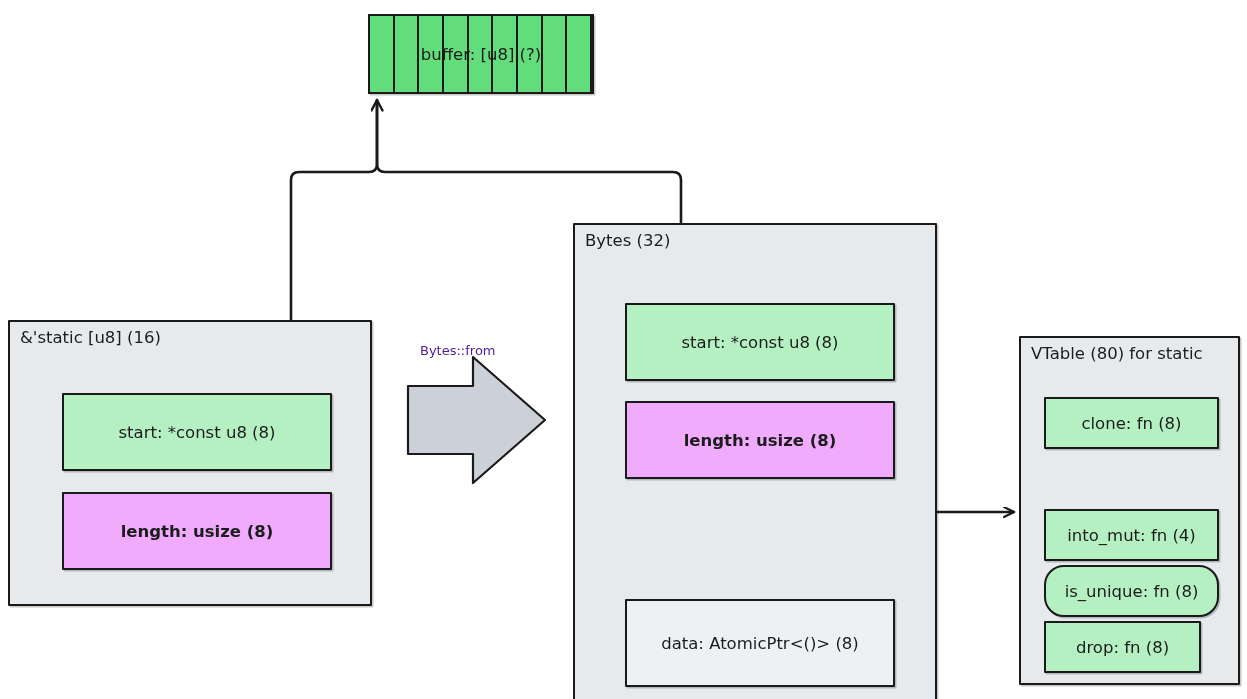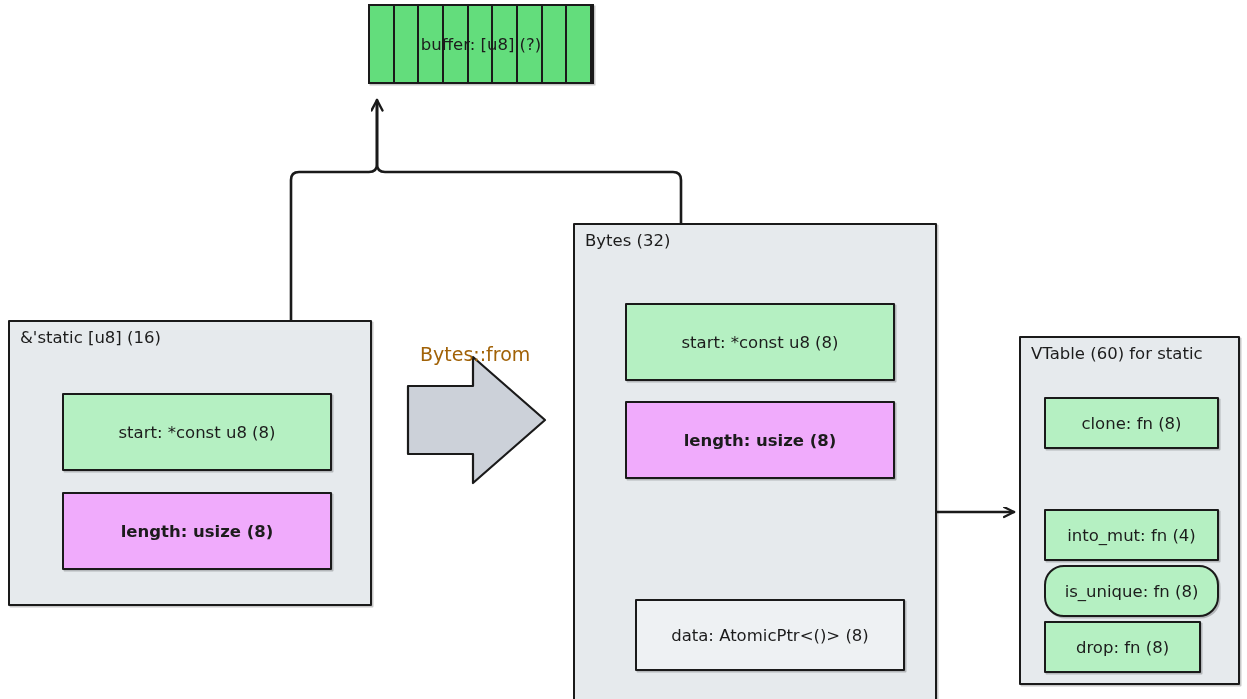--- a/index.html
+++ b/index.html
@@ -86,22 +86,22 @@
     justify-content:center;
     font-size:16.5px;
     color:#1c1c1c;
     white-space:nowrap;
     pointer-events:none;
   }
 
   
   .block-arrow-label{
     position:absolute;
-    font-size:19px;
-    color:#a16207;
+    font-size:13px;
+    color:#4c1d95;
     white-space:nowrap;
   }
 </style>
 </head>
 <body>
 
 <div id="canvas">
 
   <svg class="wires" viewBox="0 0 1247 699" xmlns="http://www.w3.org/2000/svg">
     <defs>
@@ -115,21 +115,21 @@
 
     <path d="M291,366 L291,180 Q291,172 299,172 L369,172 Q377,172 377,164 L377,100" fill="none" stroke="#1a1a1a" stroke-width="2.6" stroke-linecap="round" stroke-linejoin="round" marker-end="url(#arrowOpenUp)"></path>
 
     <path d="M681,276 L681,180 Q681,172 673,172 L385,172 Q377,172 377,164 L377,104" fill="none" stroke="#1a1a1a" stroke-width="2.6" stroke-linecap="round" stroke-linejoin="round"></path>
 
     <line x1="893" y1="512" x2="1014" y2="512" stroke="#1a1a1a" stroke-width="2.6" stroke-linecap="round" marker-end="url(#arrowOpen)"></line>
 
     <path d="M408,386 L473,386 L473,357 L545,420 L473,483 L473,454 L408,454 Z" fill="#ccd1d9" stroke="#1a1a1a" stroke-width="2.2" stroke-linejoin="round"></path>
   </svg>
 
-  <div class="buffer" style="left:368px; top:4px; width:226px; height:80px;text-decoration:underline;">
+  <div class="buffer" style="left:368px; top:14px; width:226px; height:80px;text-decoration:underline;">
     <div class="cell"></div>
     <div class="cell"></div>
     <div class="cell"></div>
     <div class="cell"></div>
     <div class="cell"></div>
     <div class="cell"></div>
     <div class="cell"></div>
     <div class="cell"></div>
     <div class="cell"></div>
     <div class="buffer-label">buffer: [u8] (?)</div>
@@ -146,25 +146,25 @@
   <div class="block-arrow-label" style="left:420px; top:343px;">Bytes::from</div>
 
   <div class="node container" style="left:573px; top:198px; width:364px; height:488px;">
     <div class="container-title">Bytes (32)</div>
 
     <div class="field f-green" style="left:50px; top:78px; width:270px; height:78px;">start: *const u8 (8)</div>
 
     <div class="field f-yellow" style="left:50px; top:176px; width:270px; height:78px;">length: usize (8)</div>
 
 
-    <div class="field f-plain" style="left:60px; top:374px; width:270px; height:72px;">data: AtomicPtr&lt;()&gt; (8)</div>
+    <div class="field f-plain" style="left:50px; top:374px; width:270px; height:88px;">data: AtomicPtr&lt;()&gt; (8)</div>
   </div>
 
   <div class="node container" style="left:1019px; top:311px; width:221px; height:349px;">
-    <div class="container-title">VTable (60) for static</div>
+    <div class="container-title">VTable (80) for static</div>
 
     <div class="field f-green" style="left:23px; top:59px; width:175px; height:52px;">clone: fn (8)</div>
 
 
     <div class="field f-green" style="left:23px; top:171px; width:175px; height:52px;">into_mut: fn (4)</div>
 
     <div class="field f-green" style="left:23px; top:227px; width:175px; height:52px;border-radius:20px;">is_unique: fn (8)</div>
 
     <div class="field f-green" style="left:23px; top:283px; width:157px; height:52px;">drop: fn (8)</div>
   </div>

